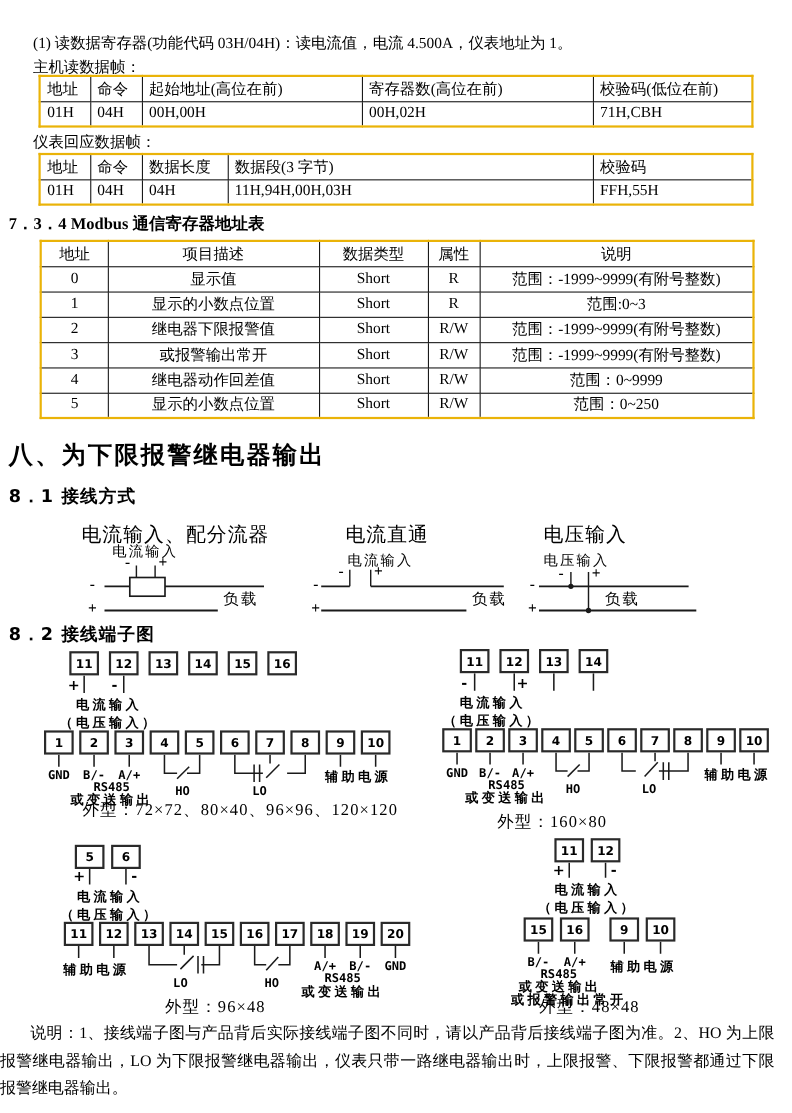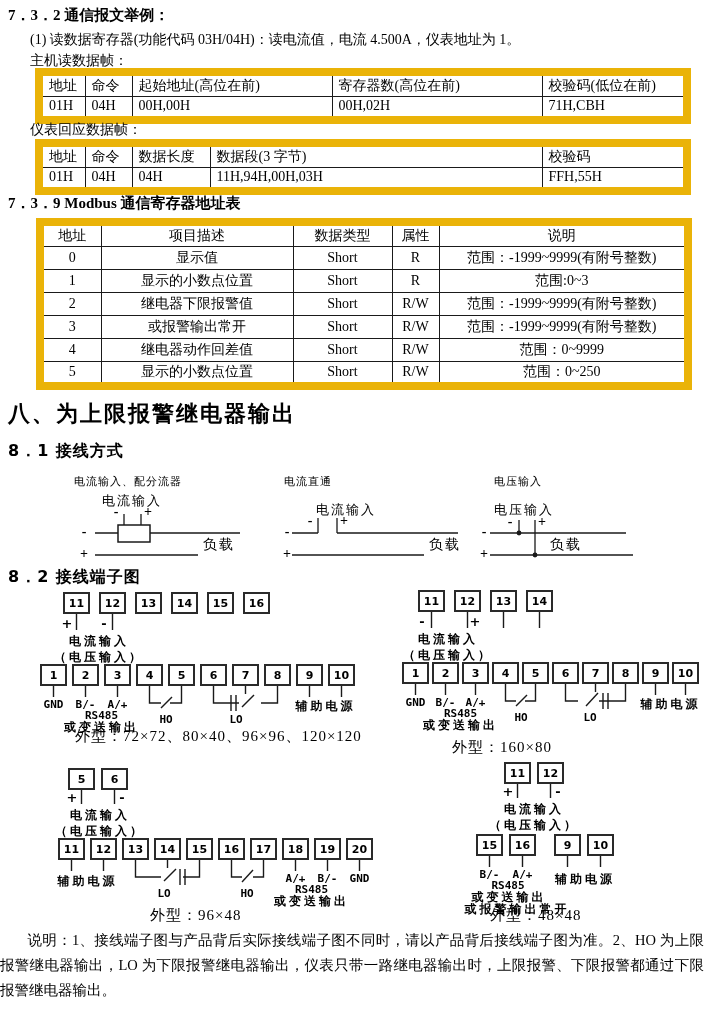--- a/index.html
+++ b/index.html
@@ -11,21 +11,21 @@
   }
   .abs { position:absolute; }
 
   
   .h-bold { font-weight:bold; font-size:15px; white-space:nowrap; }
   .h-big  { font-family:"DejaVu Sans", sans-serif; font-weight:bold; font-size:22px; letter-spacing:2px; white-space:nowrap; }
   .h-sub  { font-family:"DejaVu Sans", sans-serif; font-weight:bold; font-size:16px; letter-spacing:1px; white-space:nowrap; }
   .body-text { font-size:14px; white-space:nowrap; }
 
   
-  table { border-collapse:collapse; table-layout:fixed; border:8px solid #eab308; }
+  table { border-collapse:collapse; table-layout:fixed; border:2px solid #eab308; }
   th, td { border:1px solid #1a1a1a; font-size:14px; font-weight:normal; height:23px; padding:1px 6px; overflow:hidden; white-space:nowrap; }
   .t-left th, .t-left td { text-align:left; }
   .t-center th, .t-center td { text-align:center; padding:1px 2px; }
 
   
   .tdiag { position:absolute; }
   .trow { position:absolute; display:flex; }
   .tbox {
     width:27px; height:22px; border:2px solid #2a2a2a; background:#fff;
     display:flex; align-items:center; justify-content:center;
@@ -35,34 +35,33 @@
   .lblm  { position:absolute; transform:translateX(-50%); white-space:nowrap;
            font:bold 11px "DejaVu Sans Mono", monospace; }
   .lblzh { position:absolute; transform:translateX(-50%); white-space:nowrap;
            font:bold 12px "DejaVu Sans", sans-serif; letter-spacing:3px; }
   .sign  { position:absolute; transform:translateX(-50%); white-space:nowrap;
            font:bold 13px "DejaVu Sans", sans-serif; }
   .model { position:absolute; font-size:15px; letter-spacing:1px; white-space:nowrap; }
 
   
   .wgroup { position:absolute; }
-  .wtitle { position:absolute; font-size:11px; letter-spacing:1px; white-space:nowrap;text-align:right; }
+  .wtitle { position:absolute; font-size:18px; letter-spacing:1px; white-space:nowrap;text-align:right; }
   .wzh    { position:absolute; transform:translateX(-50%); font-size:13px; letter-spacing:2px; white-space:nowrap; }
   .wsign  { position:absolute; transform:translateX(-50%); font-weight:bold; font-size:14px; }
   .wload  { position:absolute; font-size:14px; letter-spacing:2px; white-space:nowrap; }
 
   .notes { position:absolute; font-size:14.5px; line-height:25px; text-align:justify; text-indent:1.9em; }
   svg line, svg path, svg rect { stroke:#1a1a1a; fill:none; }
 </style>
 </head>
 <body>
 
 <div class="page">
 
-  <div class="abs h-bold" style="left:8px;top:6px">7．3．2 通信报文举例：</div>
   <div class="abs body-text" style="left:30px;top:31px">(1) 读数据寄存器(功能代码 03H/04H)：读电流值，电流 4.500A，仪表地址为 1。</div>
   <div class="abs body-text" style="left:30px;top:52px">主机读数据帧：</div>
 
   <table class="abs t-left" style="left:35px;top:68px;width:648px">
     <colgroup>
         <col style="width:46px">
         <col style="width:47px">
         <col style="width:200px">
         <col style="width:210px">
         <col style="width:145px">
@@ -114,21 +113,21 @@
         <tr>
           <td>01H</td>
           <td>04H</td>
           <td>04H</td>
           <td>11H,94H,00H,03H</td>
           <td>FFH,55H</td>
         </tr>
       </tbody>
   </table>
 
-  <div class="abs h-bold" style="left:8px;top:194px">7．3．9 Modbus 通信寄存器地址表</div>
+  <div class="abs h-bold" style="left:8px;top:194px">7．3．4 Modbus 通信寄存器地址表</div>
 
   <table class="abs t-center" style="left:36px;top:218px;width:648px">
     <colgroup>
         <col style="width:61px">
         <col style="width:192px">
         <col style="width:99px">
         <col style="width:47px">
         <col style="width:249px">
       </colgroup>
     <thead>
@@ -186,41 +185,41 @@
         <tr>
           <td>5</td>
           <td>显示的小数点位置</td>
           <td>Short</td>
           <td>R/W</td>
           <td>范围：0~250</td>
         </tr>
       </tbody>
   </table>
 
-  <div class="abs h-big" style="left:8px;top:399px">八、为上限报警继电器输出</div>
+  <div class="abs h-big" style="left:8px;top:399px">八、为下限报警继电器输出</div>
   <div class="abs h-sub" style="left:8px;top:441px">8．1 接线方式</div>
 
   <div class="wgroup" style="left:70px;top:472px;width:228px;height:96px">
     <span class="wtitle" style="left:4px;top:2px">电流输入、配分流器</span>
     <span class="wzh" style="left:62px;top:20px">电流输入</span>
     <span class="wsign" style="left:46px;top:32px">-</span>
     <span class="wsign" style="left:78px;top:32px">+</span>
     <span class="wsign" style="left:14px;top:52px">-</span>
     <span class="wsign" style="left:14px;top:74px">+</span>
     <span class="wload" style="left:133px;top:64px">负载</span>
     <svg class="wires" width="228" height="96">
       <path d="M54,42 V53 M71,42 V53" stroke-width="1.3"></path>
       <rect x="48" y="53" width="32" height="17" stroke-width="1.5" fill="#fff"></rect>
       <path d="M25,61 H48 M80,61 H170" stroke-width="1.6"></path>
       <path d="M25,83 H128" stroke-width="1.6"></path>
     </svg>
   </div>
 
   <div class="wgroup" style="left:282px;top:472px;width:196px;height:96px">
-    <span class="wtitle" style="left:2px;top:2px">电流直通</span>
+    <span class="wtitle" style="left:32px;top:2px">电流直通</span>
     <span class="wzh" style="left:64px;top:29px">电流输入</span>
     <span class="wsign" style="left:28px;top:41px">-</span>
     <span class="wsign" style="left:62px;top:41px">+</span>
     <span class="wsign" style="left:5px;top:52px">-</span>
     <span class="wsign" style="left:5px;top:74px">+</span>
     <span class="wload" style="left:147px;top:64px">负载</span>
     <svg class="wires" width="196" height="96">
       <path d="M36,46 V61 M55,46 V61" stroke-width="1.3"></path>
       <path d="M10,61 H36 M55,61 H176" stroke-width="1.6"></path>
       <path d="M10,83 H142" stroke-width="1.6"></path>

